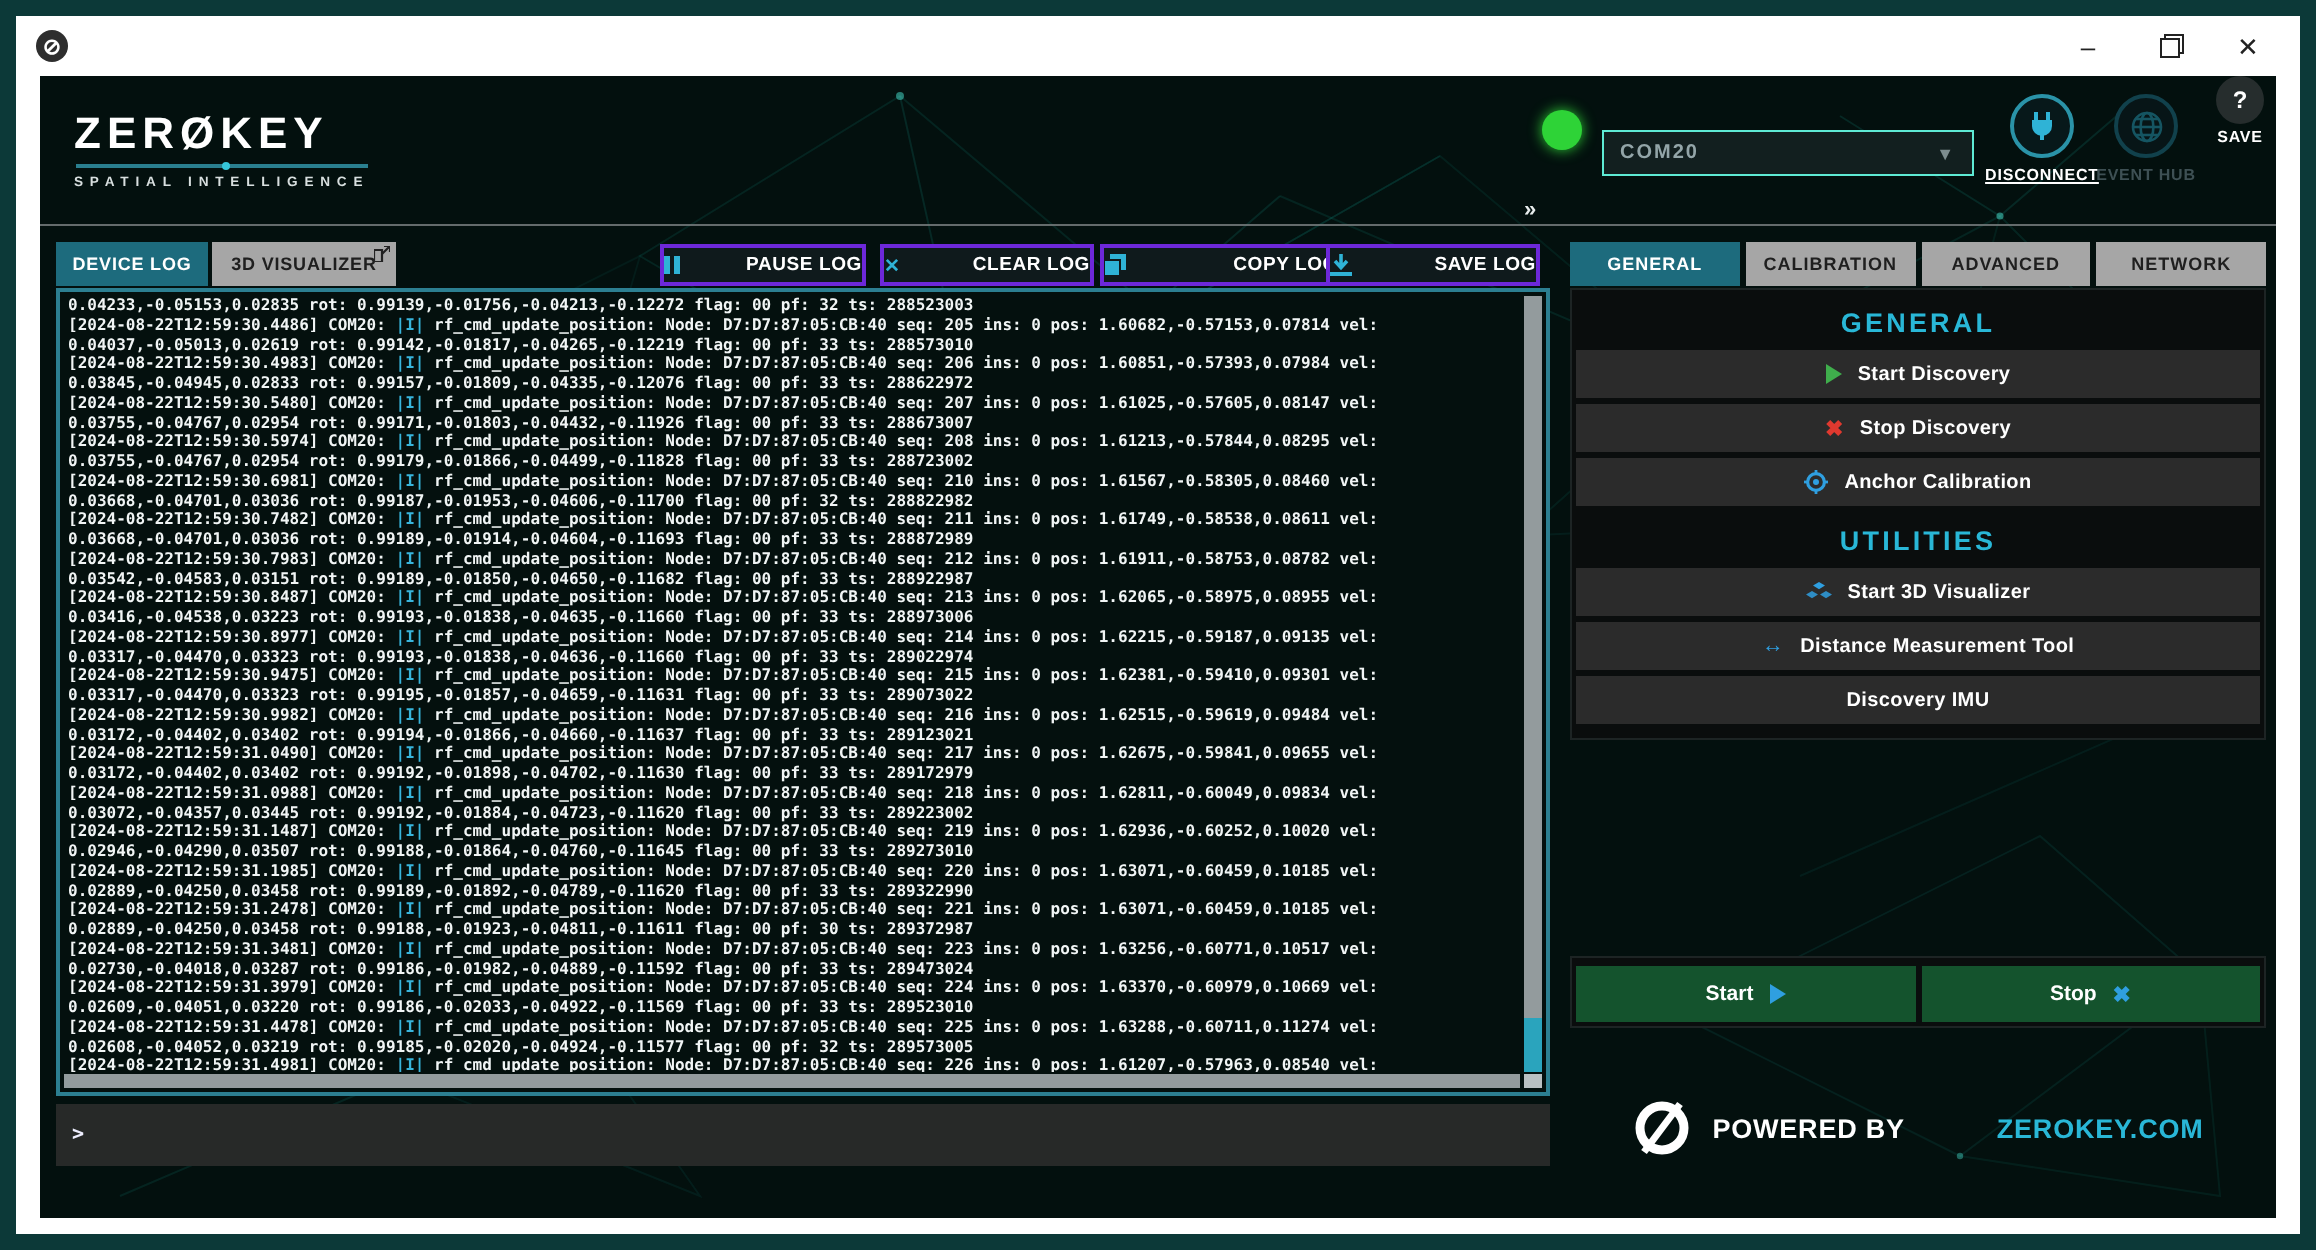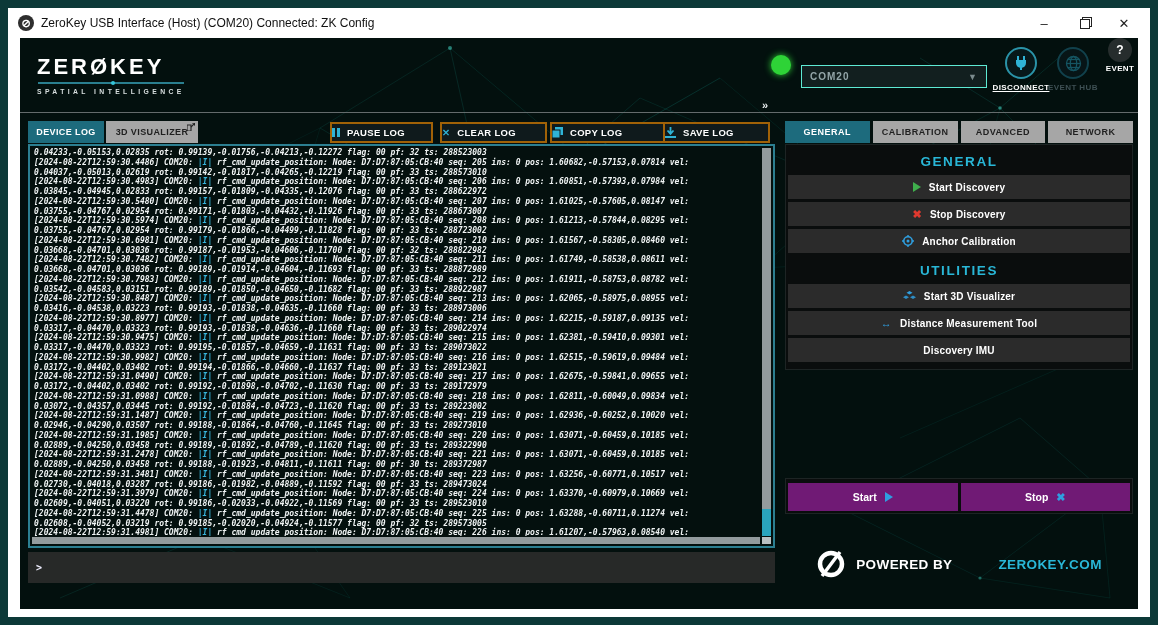--- a/index.html
+++ b/index.html
@@ -49,34 +49,34 @@
   
   .left-region { position:absolute; left:8px; top:83px; width:747px; z-index:2; }
   .tab { position:absolute; top:0; height:22px; display:flex; align-items:center; justify-content:center;
          font-size:9px; font-weight:800; letter-spacing:.4px; }
   .tab-active { background:#1d6b7d; color:#fff; }
   .tab-idle { background:#a6a6a6; color:#1f1f1f; }
   .tab-devicelog { left:0; width:76px; }
   .tab-3dvis { left:78px; width:92px; }
   .ext-ic { position:absolute; right:3px; top:2px; }
 
-  .log-btn { position:absolute; top:1px; height:21px; background:#0f1a1c; border:2px solid #a16207; color:#fff;
-             font-size:9.5px; font-weight:800; letter-spacing:.3px; display:flex; align-items:center; justify-content:flex-start; gap:7px; }
+  .log-btn { position:absolute; top:1px; height:21px; background:#0f1a1c; border:2px solid #6d28d9; color:#fff;
+             font-size:9.5px; font-weight:800; letter-spacing:.3px; display:flex; align-items:center; justify-content:space-between; gap:7px; }
   .lb-pause { left:302px; width:103px; }
   .lb-clear { left:412px; width:107px; }
   .lb-copy  { left:522px; width:121px; }
   .lb-save  { left:635px; width:107px; }
   .ic-cyan { color:#2fb3d6; font-weight:900; }
   .pause-bars { display:inline-flex; gap:2px; }
   .pause-bars i { width:3px; height:9px; background:#2fb3d6; }
 
   .log-area { position:absolute; left:0; top:23px; width:747px; height:404px; background:#04100e; border:2px solid #2c7f91; }
   .log-output { position:absolute; left:4px; top:2px; right:16px; bottom:10px; overflow:hidden;
                 font-family:"DejaVu Sans Mono", monospace; font-size:8px; line-height:9.75px; font-weight:bold;
-                color:#f1f5f5; white-space:pre;font-style:italic; }
+                color:#f1f5f5; white-space:pre; }
   .log-line .lvl { color:#38b5dc; }
   .vscroll { position:absolute; right:2px; top:2px; bottom:10px; width:9px; background:#939b9d; }
   .vthumb { position:absolute; left:0; bottom:0; width:100%; height:27px; background:#2aa4bd; }
   .hscroll { position:absolute; left:2px; right:13px; bottom:2px; height:7px; background:#939b9d; }
   .scroll-corner { position:absolute; right:2px; bottom:2px; width:9px; height:7px; background:#b9c0c2; }
 
   .cmd-box { position:absolute; left:0; top:431px; width:747px; height:31px; background:#272928; display:flex; align-items:center;
              font-family:"DejaVu Sans Mono", monospace; font-size:10px; font-weight:bold; color:#eef; padding-left:8px; }
 
   
@@ -87,36 +87,35 @@
   .sect-title { text-align:center; color:#29b7d7; font-size:13.5px; font-weight:800; letter-spacing:1.6px; padding:7px 0 6px; }
   .panel-btn { height:24px; background:#2b2b2b; margin:0 0 3px; display:flex; align-items:center; justify-content:center; gap:8px;
                color:#fff; font-size:10px; font-weight:800; letter-spacing:.2px; }
   .ic-green-play { width:0; height:0; border-left:8px solid #3fae4c; border-top:5px solid transparent; border-bottom:5px solid transparent; }
   .ic-red-x { color:#e0392f; font-size:11px; font-weight:900; }
   .ic-blue { color:#2f9fe0; font-size:11px; font-weight:900; }
   .ic-blue-play { width:0; height:0; border-left:8px solid #2f9fe0; border-top:5px solid transparent; border-bottom:5px solid transparent; }
 
   .positioning-panel { position:absolute; left:0; top:357px; width:348px; background:#0a0d0d; border:1px solid #1d2424; padding:2px; }
   .pos-btn-row { display:flex; gap:3px; height:28px; margin-top:2px; }
-  .pos-btn { flex:1; background:#701a75; display:flex; align-items:center; justify-content:center; gap:8px;
+  .pos-btn { flex:1; background:#14532d; display:flex; align-items:center; justify-content:center; gap:8px;
              color:#fff; font-size:10.5px; font-weight:800; }
 
   .footer { position:absolute; left:0; top:428px; width:348px; display:flex; align-items:center; justify-content:center; gap:10px; }
   .powered { color:#fff; font-size:13.5px; font-weight:800; letter-spacing:.4px; }
   .powered .site { color:#29b7d7;margin-left:42px; }
 </style>
 </head>
 <body>
 
 <div class="stage">
   <div class="window">
 
     <div class="titlebar">
       <span class="app-icon">⊘</span>
-      <span class="title-text">ZeroKey USB Interface (Host) (COM20) Connected: ZK Config</span>
       <div class="win-controls">
         <span class="win-btn">–</span>
         <span class="win-btn">
             <span class="restore-glyph"></span>
           </span>
         <span class="win-btn">✕</span>
       </div>
     </div>
 
     <div class="app">
@@ -181,21 +180,21 @@
             <line x1="2.5" y1="4.5" x2="14.5" y2="4.5"></line>
             <line x1="2.5" y1="12.5" x2="14.5" y2="12.5"></line>
           </g>
         </svg>
       </div>
       <div class="ctl-label lbl-eventhub">EVENT HUB</div>
 
       <div class="round-btn btn-help">
         <span>?</span>
       </div>
-      <div class="ctl-label lbl-help">EVENT</div>
+      <div class="ctl-label lbl-help">SAVE</div>
 
       <span class="expander">»</span>
       <div class="hdr-divider"></div>
 
       <div class="left-region">
         <div class="tab tab-active tab-devicelog">
           <span>DEVICE LOG</span>
         </div>
         <div class="tab tab-idle tab-3dvis">
           <span>3D VISUALIZER</span>

